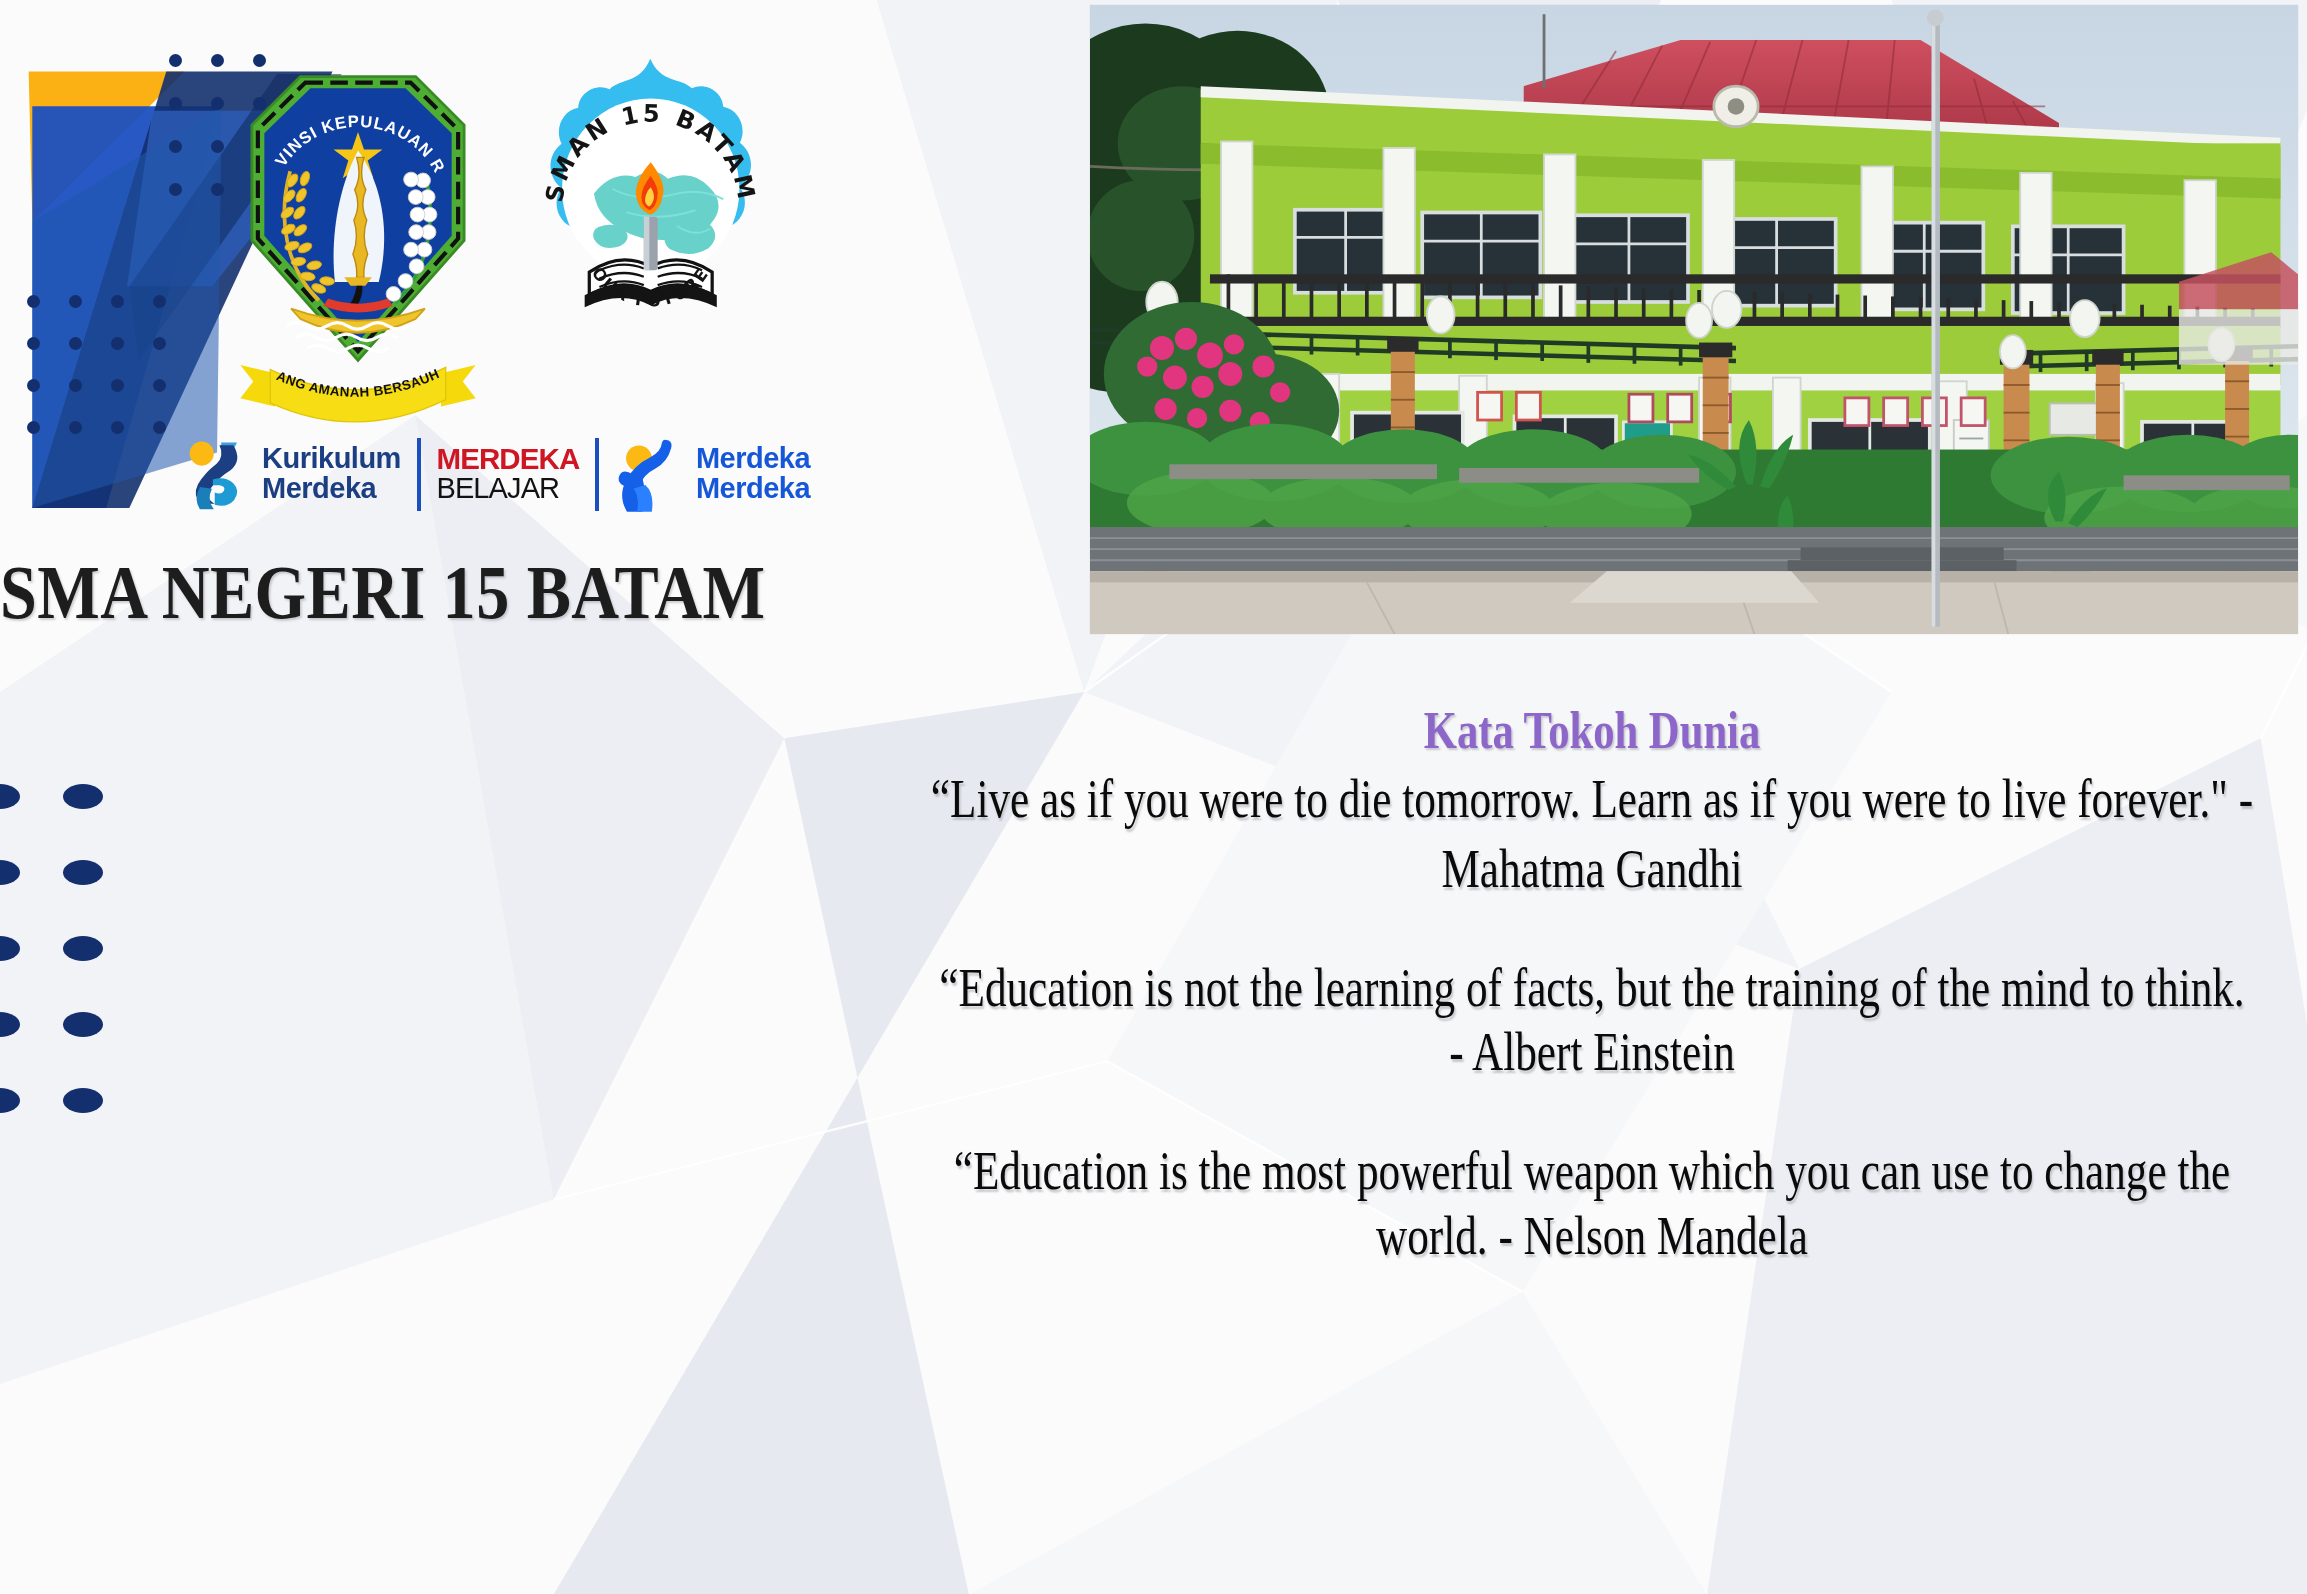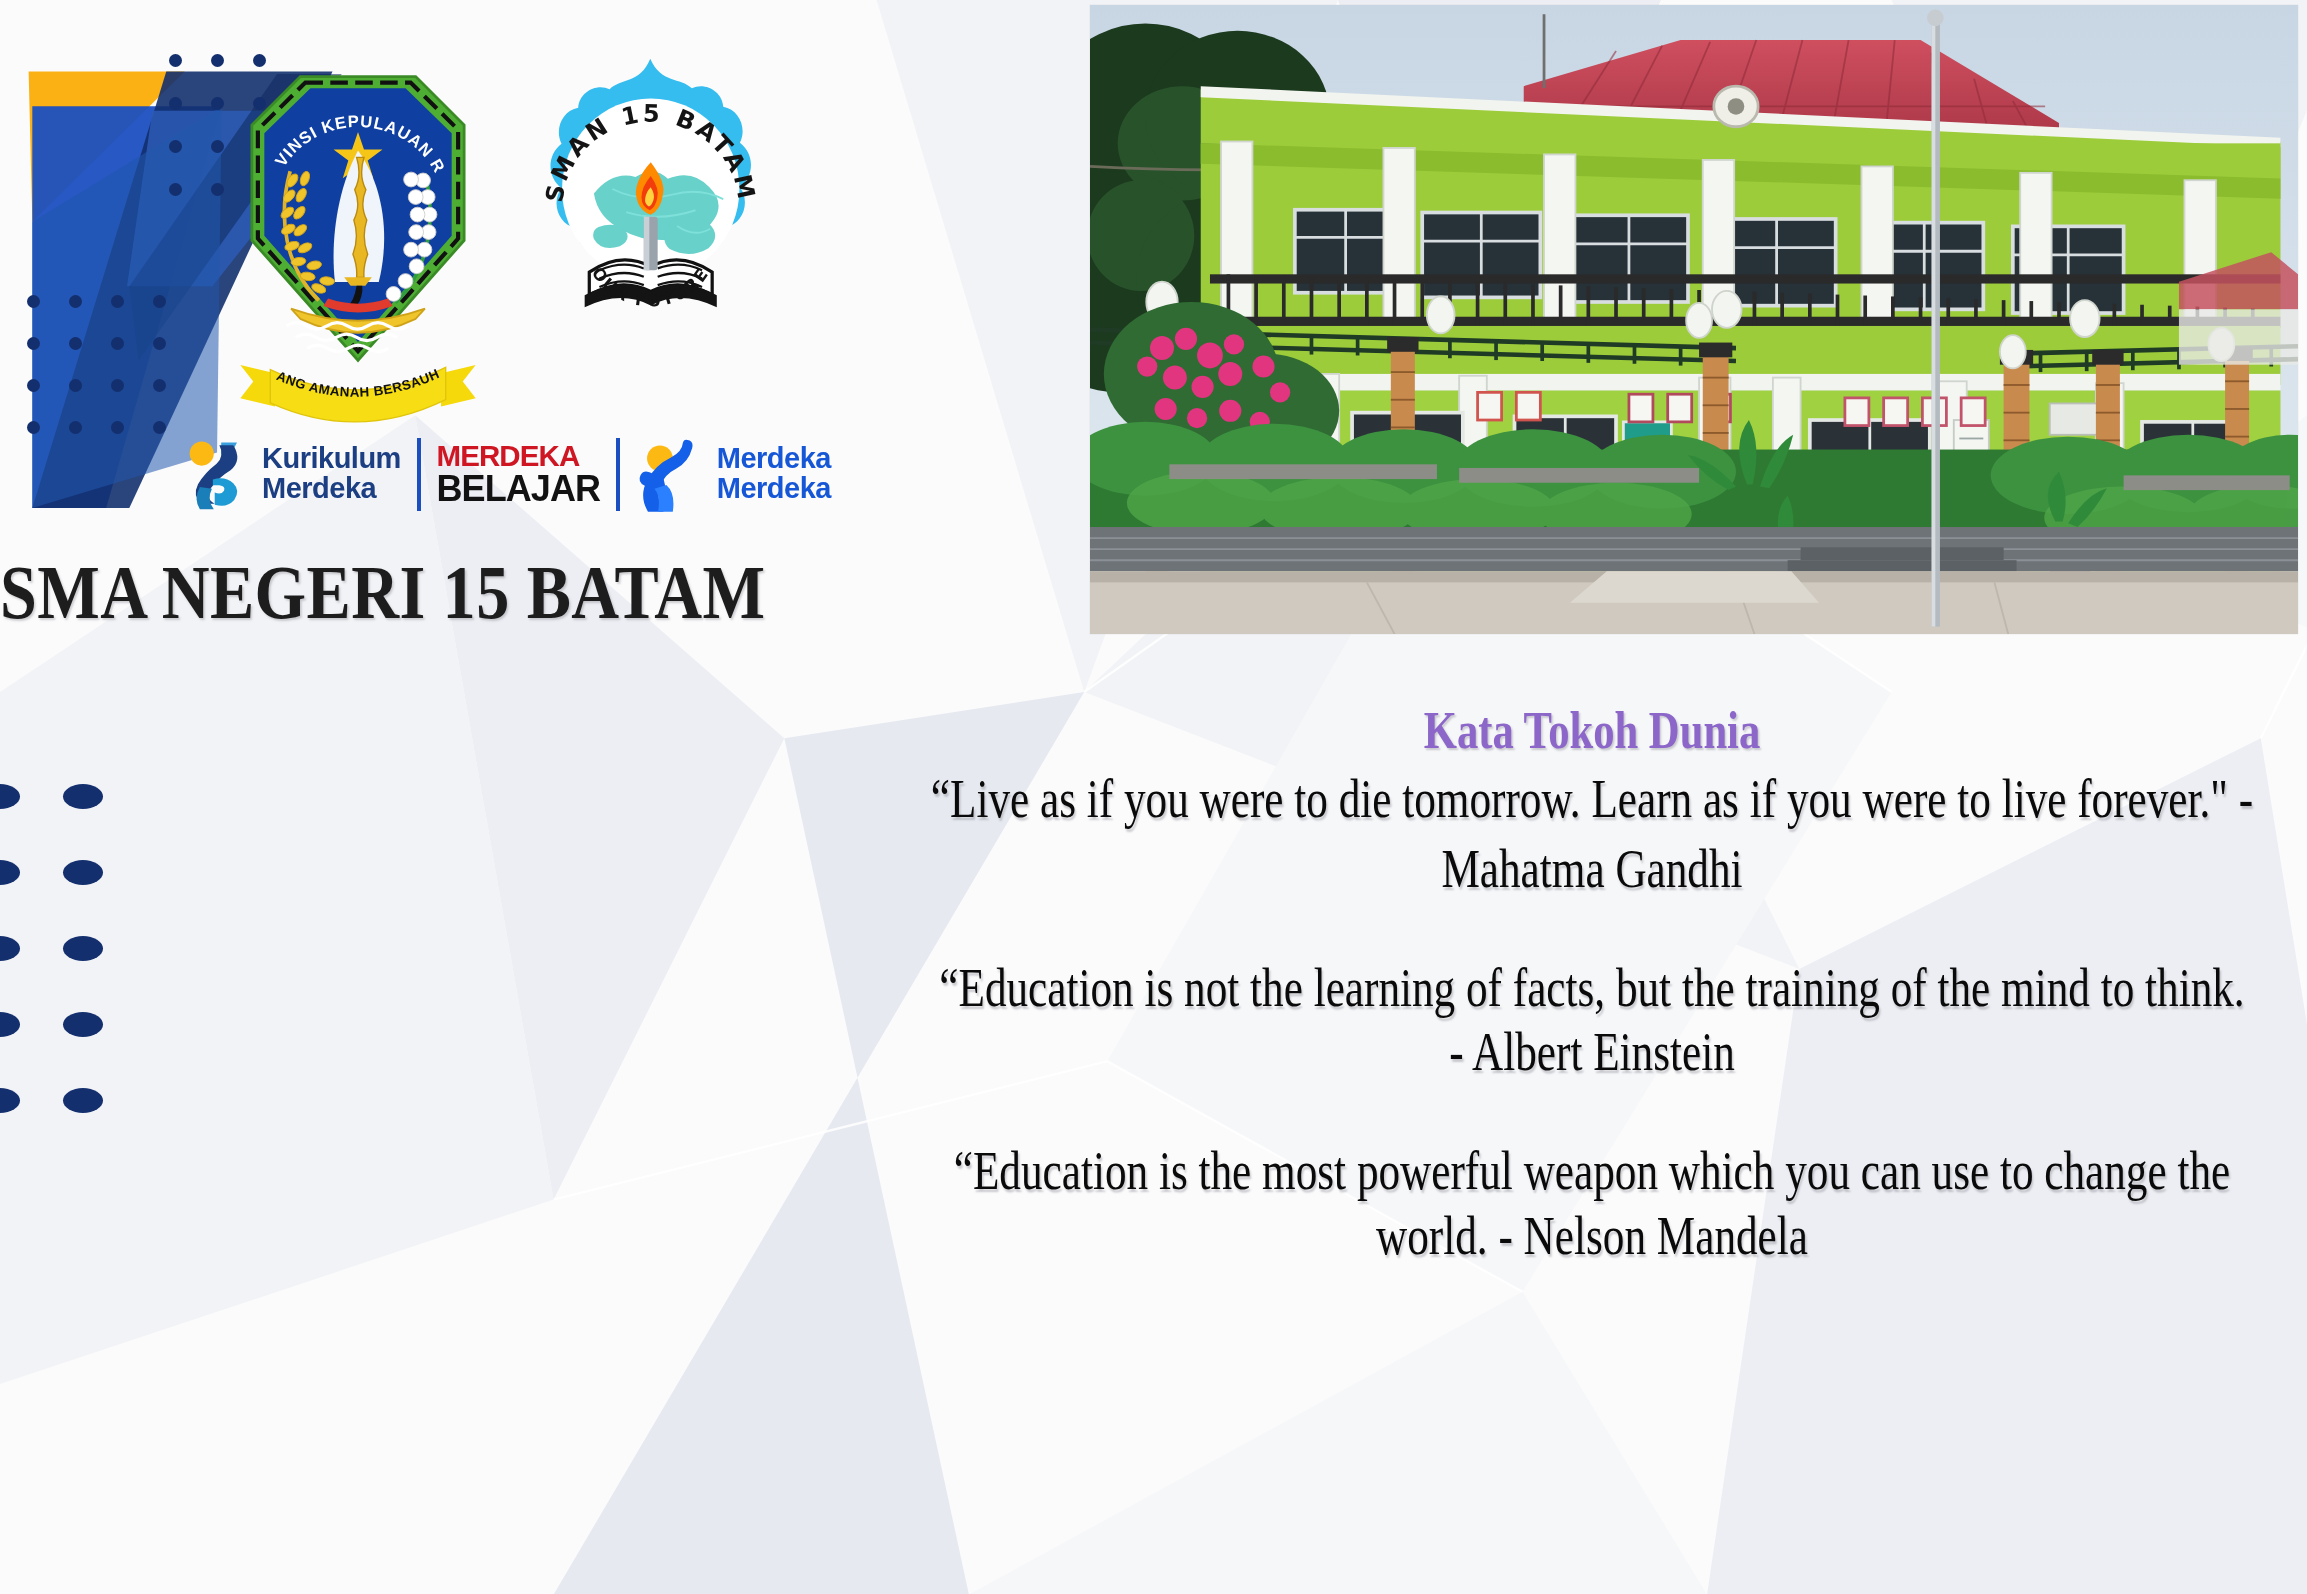--- a/index.html
+++ b/index.html
@@ -40,21 +40,21 @@
 
   
   #merdeka-strip {
     position:absolute; left:185px; top:428px; width:687px; height:92px;
     display:flex; align-items:center; gap:0px;
   }
   .mlogo { display:flex; align-items:center; gap:12px; }
   .mlogo-text { line-height:1.02; }
   .km-line { font-family:"Liberation Sans", sans-serif; font-weight:700; font-size:29px; color:#1b3f82; letter-spacing:-0.5px;}
   .mb-top { font-family:"Liberation Sans", sans-serif; font-weight:900; font-size:29.5px; color:#cf1724; letter-spacing:-0.9px; }
-  .mb-bot { font-family:"Liberation Sans", sans-serif; font-weight:700; font-size:36px; color:#121212; letter-spacing:-0.9px; }
+  .mb-bot { font-family:"Liberation Sans", sans-serif; font-weight:400; font-size:29px; color:#121212; letter-spacing:-0.9px; }
   .mm-line { font-family:"Liberation Sans", sans-serif; font-weight:700; font-size:29px; color:#1557d6; letter-spacing:-0.5px;}
   .mdivider { width:4.2px; height:73px; background:#1b4fc0; margin:0 15.7px; }
 
   
   #school-name {
     position:absolute; left:0px; top:548px;
     font-family:"Liberation Serif", serif;
     font-weight:700; font-size:77px; color:#1d1d1d;
     letter-spacing:0.5px;
     transform: scaleX(0.86);

